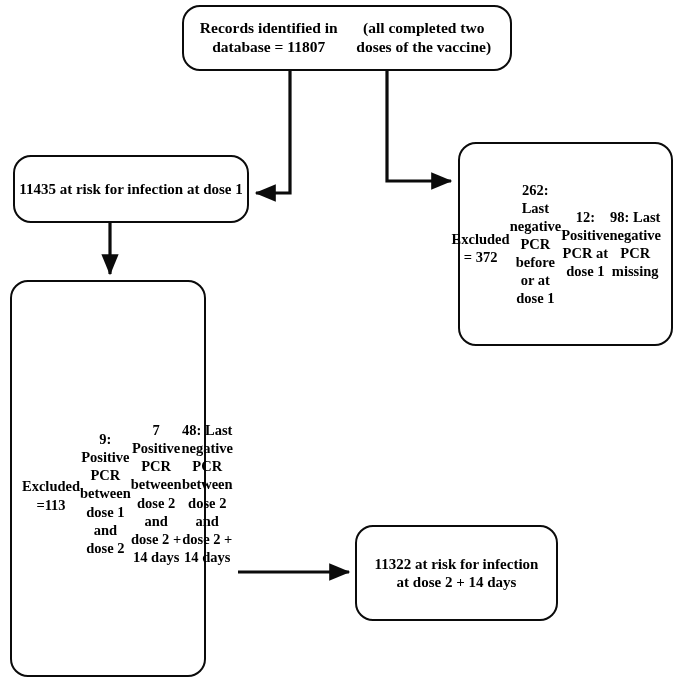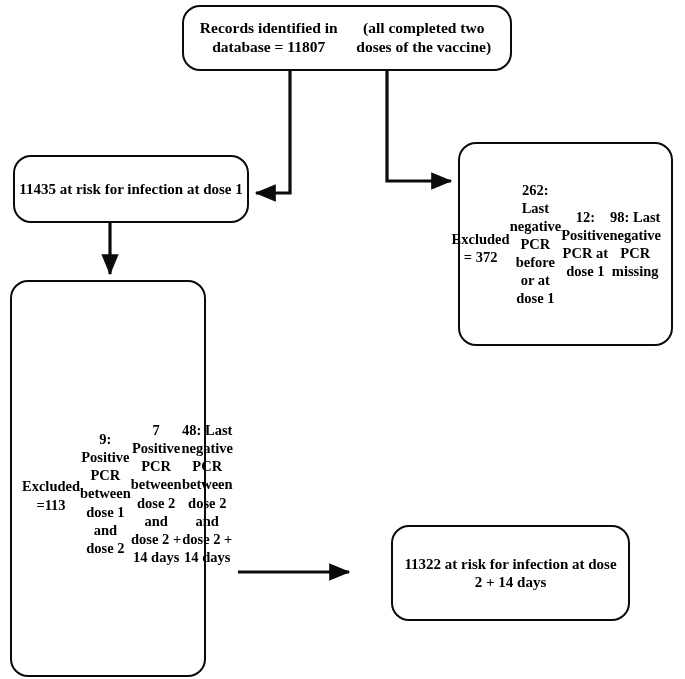--- a/index.html
+++ b/index.html
@@ -69,25 +69,24 @@
     top: 280px;
     width: 196px;
     height: 397px;
     font-size: 14.5px;
     padding: 26px 10px 0 10px;
     justify-content: flex-start;
   }
   #node-atrisk-dose2 {
     left: 355px;
     top: 525px;
-    width: 239px;
+    width: 203px;
     height: 96px;
     font-size: 15px;
     padding: 2px 10px;
-    margin-left: 36px;
   }
   #node-excluded-372 .item,
   #node-excluded-113 .item {
     display: block;
     line-height: 1.25;
     white-space: pre-line;
   }
   #node-excluded-372 .heading,
   #node-excluded-113 .heading {
     display: block;

